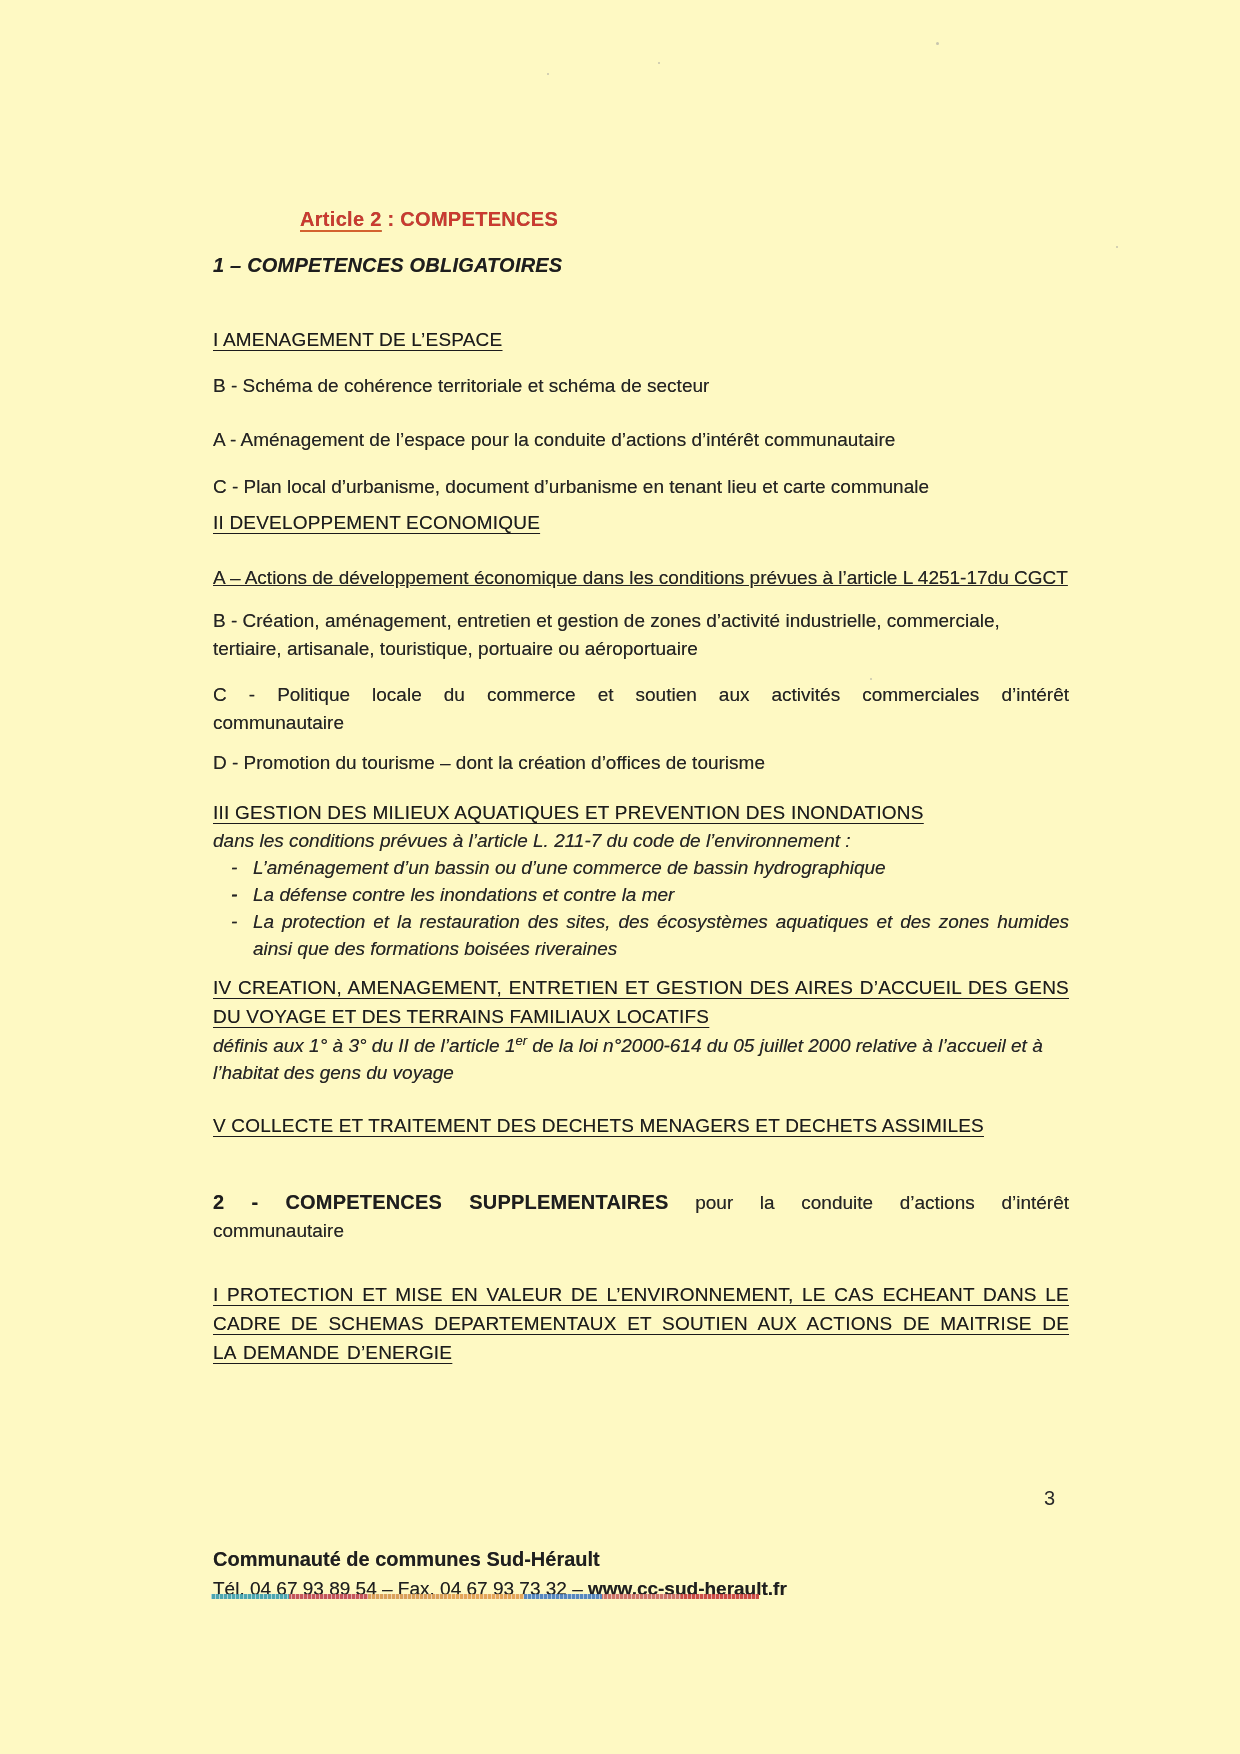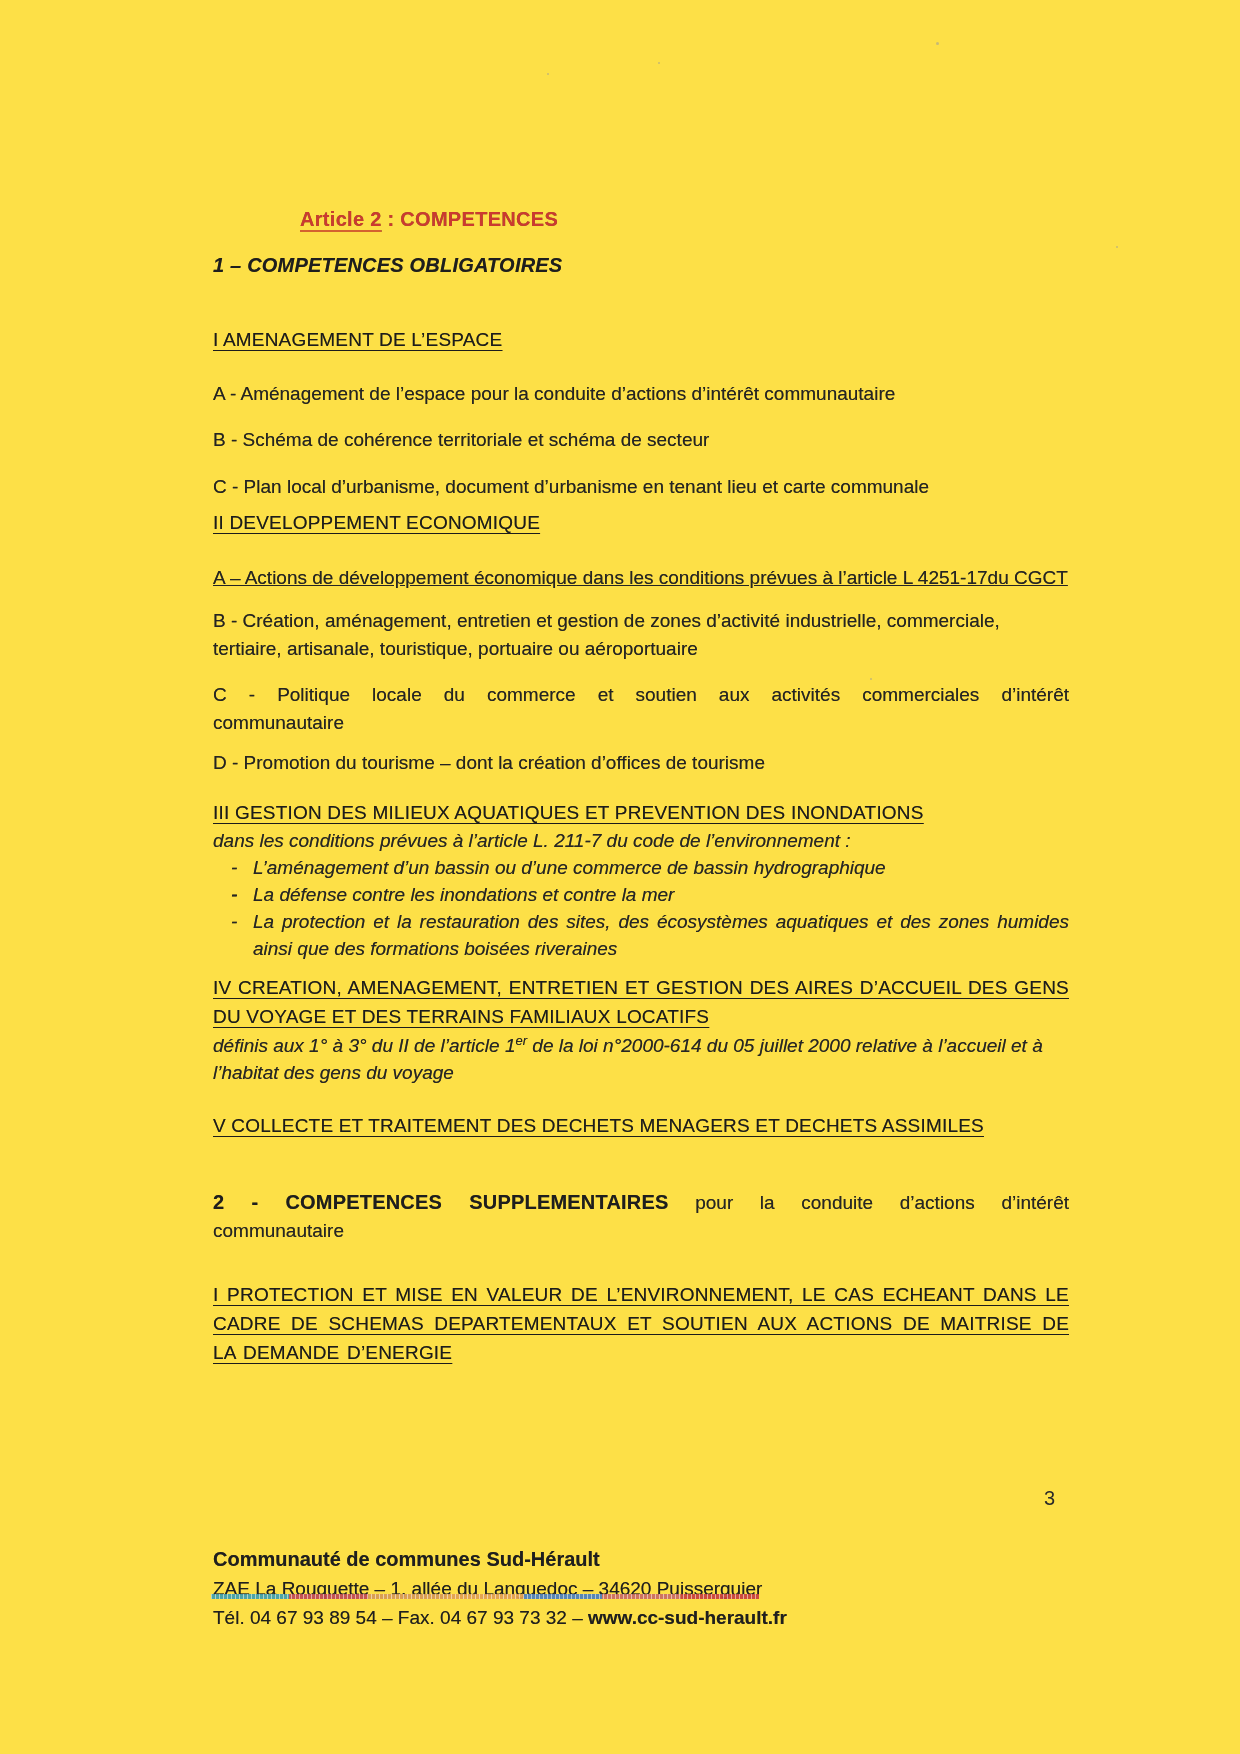--- a/index.html
+++ b/index.html
@@ -1,19 +1,19 @@
 <!DOCTYPE html>
 <html><head>
 <meta charset="utf-8">
 <style>
   html,body{margin:0;padding:0;background:#ffffff;}
   .page{
     position:relative;
     width:1240px;height:1754px;
-    background:#fde047;
+    background:#fef9c3;
     font-family:"Liberation Sans","DejaVu Sans",sans-serif;
     color:#262626;
     overflow:hidden;
   }
   .content{
     position:absolute;left:213px;top:205px;width:856px;
     font-size:19px;line-height:28px;
     text-shadow:0 0 .4px rgba(0,0,0,.5);
   }
   .doc-title{
@@ -71,22 +71,22 @@
   <div class="content">
 
     <div class="doc-title" style="margin-top:0;">
       <span class="u">Article 2</span><span> : COMPETENCES</span>
     </div>
 
     <div class="h-main" style="margin-top:18px;font-style:italic;">1 – COMPETENCES OBLIGATOIRES</div>
 
     <div class="h-sub" style="margin-top:47px;">I AMENAGEMENT DE L’ESPACE</div>
 
+    <div class="item" style="margin-top:18px;">B - Schéma de cohérence territoriale et schéma de secteur</div>
     <div class="item" style="margin-top:26px;">A - Aménagement de l’espace pour la conduite d’actions d’intérêt communautaire</div>
-    <div class="item" style="margin-top:18px;">B - Schéma de cohérence territoriale et schéma de secteur</div>
     <div class="item" style="margin-top:19px;">C - Plan local d’urbanisme, document d’urbanisme en tenant lieu et carte communale</div>
 
     <div class="h-sub" style="margin-top:8px;">II DEVELOPPEMENT ECONOMIQUE</div>
 
     <div class="item" style="margin-top:27px;text-decoration:underline;">A – Actions de développement économique dans les conditions prévues à l’article L 4251-17du CGCT</div>
     <div class="item" style="margin-top:15px;">B - Création, aménagement, entretien et gestion de zones d’activité industrielle, commerciale, tertiaire, artisanale, touristique, portuaire ou aéroportuaire</div>
     <div class="item just wide" style="margin-top:18px;">C - Politique locale du commerce et soutien aux activités commerciales d’intérêt communautaire</div>
     <div class="item" style="margin-top:12px;">D - Promotion du tourisme – dont la création d’offices de tourisme</div>
 
     <div class="h-sub" style="margin-top:22px;">III GESTION DES MILIEUX AQUATIQUES ET PREVENTION DES INONDATIONS</div>
@@ -119,21 +119,20 @@
     </div>
 
     <div class="h-sub just lh29 wsp2" style="margin-top:35px;">I PROTECTION ET MISE EN VALEUR DE L’ENVIRONNEMENT, LE CAS ECHEANT DANS LE CADRE DE SCHEMAS DEPARTEMENTAUX ET SOUTIEN AUX ACTIONS DE MAITRISE DE LA DEMANDE D’ENERGIE</div>
 
   </div>
 
   <div class="pagenum">3</div>
 
   <div class="footer">
     <div class="org">Communauté de communes Sud-Hérault</div>
-    <div class="addr">ZAE La Rouquette – 1, allée du Languedoc – 34620 Puisserguier</div>
     <div class="tel">
       <span>Tél. 04 67 93 89 54 – Fax. 04 67 93 73 32 – </span><span class="site">www.cc-sud-herault.fr</span>
     </div>
   </div>
 
   <div class="stripe" style="background: repeating-linear-gradient(90deg, rgba(255, 255, 255, 0.55) 0px, rgba(255, 255, 255, 0.55) 1px, rgba(255, 255, 255, 0) 1px, rgba(255, 255, 255, 0) 4px), linear-gradient(90deg, rgb(63, 159, 174) 0%, rgb(63, 159, 174) 14.3%, rgb(192, 74, 82) 14.3%, rgb(192, 74, 82) 28.6%, rgb(216, 154, 82) 28.6%, rgb(216, 154, 82) 42.9%, rgb(226, 160, 80) 42.9%, rgb(226, 160, 80) 57.1%, rgb(75, 127, 190) 57.1%, rgb(75, 127, 190) 71.4%, rgb(203, 107, 98) 71.4%, rgb(203, 107, 98) 85.7%, rgb(200, 64, 60) 85.7%, rgb(200, 64, 60) 100%);"></div>
 
   <div class="speck" style="left:936px;top:42px;width:3px;height:3px;"></div>
   <div class="speck" style="left:658px;top:62px;width:2px;height:2px;"></div>
   <div class="speck" style="left:547px;top:73px;width:2px;height:2px;"></div>

